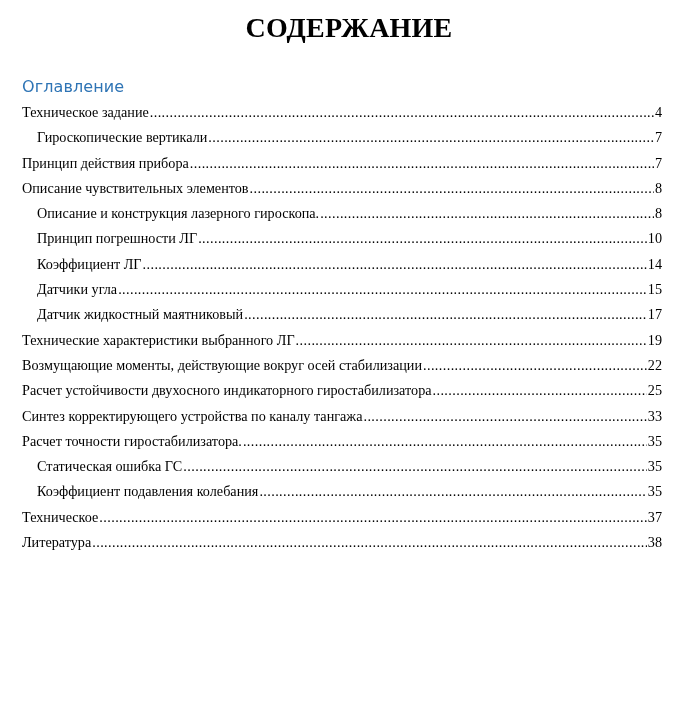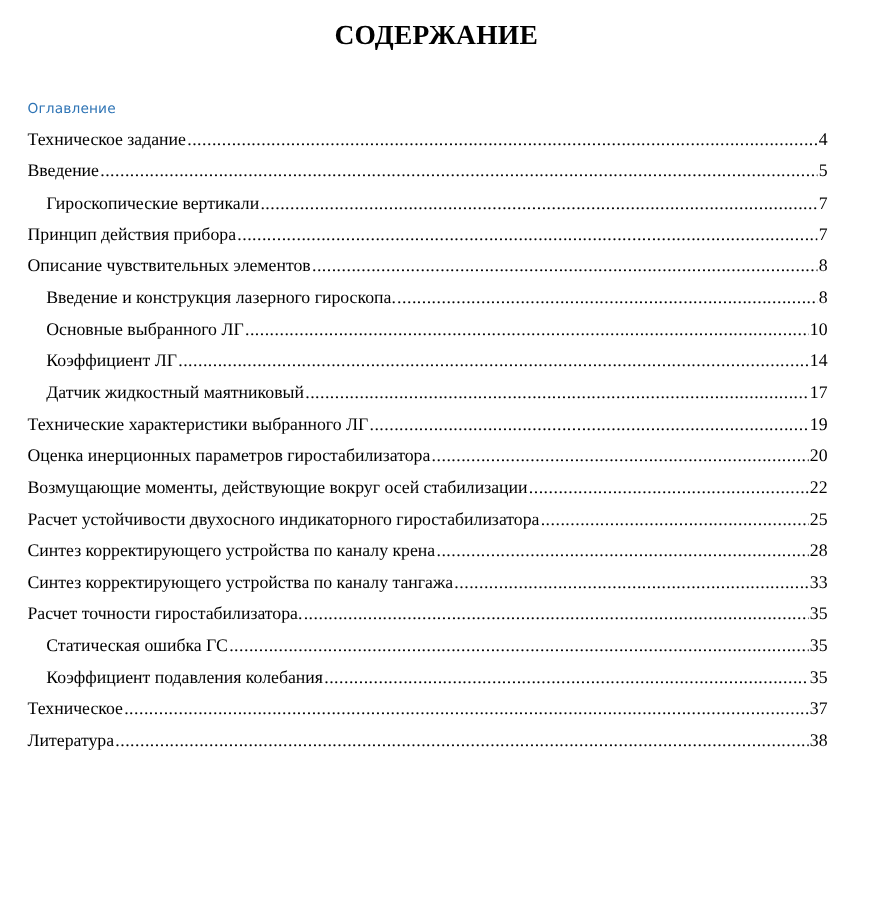--- a/index.html
+++ b/index.html
@@ -16,30 +16,30 @@
       color: #000000;
     }
     .page-title {
       position: absolute;
       top: 15px;
       left: 0;
       width: 698px;
       text-align: center;
       font-family: "Liberation Serif", serif;
       font-weight: bold;
-      font-size: 22px;
+      font-size: 28px;
       letter-spacing: 0.2px;
       line-height: 26px;
     }
     .toc-heading {
       position: absolute;
       top: 76px;
       left: 22px;
       font-family: "DejaVu Sans", sans-serif;
-      font-size: 11px;
+      font-size: 16px;
       color: #2e74b5;
       line-height: 22px;
       letter-spacing: 0.1px;
     }
     .toc-list {
       position: absolute;
       top: 100px;
       left: 22px;
       width: 640px;
       margin: 0;
@@ -90,84 +90,74 @@
 <div class="page-title">СОДЕРЖАНИЕ</div>
 
 <div class="toc-heading" style="color: rgb(46, 116, 181);">Оглавление</div>
 
 <ul class="toc-list">
   <li class="toc-item level-1">
       <span class="toc-text">Техническое задание</span>
       <span class="toc-leader"></span>
       <span class="toc-page">4</span>
     </li>
-  <li class="toc-item level-1">
-      <span class="toc-text">Введение</span>
-      <span class="toc-leader"></span>
-      <span class="toc-page">5</span>
-    </li>
   <li class="toc-item level-2">
       <span class="toc-text">Гироскопические вертикали</span>
       <span class="toc-leader"></span>
       <span class="toc-page">7</span>
     </li>
   <li class="toc-item level-1">
       <span class="toc-text">Принцип действия прибора</span>
       <span class="toc-leader"></span>
       <span class="toc-page">7</span>
     </li>
   <li class="toc-item level-1">
       <span class="toc-text">Описание чувствительных элементов</span>
       <span class="toc-leader"></span>
       <span class="toc-page">8</span>
     </li>
   <li class="toc-item level-2">
-      <span class="toc-text">Введение и конструкция лазерного гироскопа.</span>
+      <span class="toc-text">Описание и конструкция лазерного гироскопа.</span>
       <span class="toc-leader"></span>
       <span class="toc-page">8</span>
     </li>
   <li class="toc-item level-2">
-      <span class="toc-text">Основные выбранного ЛГ</span>
+      <span class="toc-text">Принцип погрешности ЛГ</span>
       <span class="toc-leader"></span>
       <span class="toc-page">10</span>
     </li>
   <li class="toc-item level-2">
       <span class="toc-text">Коэффициент ЛГ</span>
       <span class="toc-leader"></span>
       <span class="toc-page">14</span>
+    </li>
+  <li class="toc-item level-2">
+      <span class="toc-text">Датчики угла</span>
+      <span class="toc-leader"></span>
+      <span class="toc-page">15</span>
     </li>
   <li class="toc-item level-2">
       <span class="toc-text">Датчик жидкостный маятниковый</span>
       <span class="toc-leader"></span>
       <span class="toc-page">17</span>
     </li>
   <li class="toc-item level-1">
       <span class="toc-text">Технические характеристики выбранного ЛГ</span>
       <span class="toc-leader"></span>
       <span class="toc-page">19</span>
     </li>
   <li class="toc-item level-1">
-      <span class="toc-text">Оценка инерционных параметров гиростабилизатора</span>
-      <span class="toc-leader"></span>
-      <span class="toc-page">20</span>
-    </li>
-  <li class="toc-item level-1">
       <span class="toc-text">Возмущающие моменты, действующие вокруг осей стабилизации</span>
       <span class="toc-leader"></span>
       <span class="toc-page">22</span>
     </li>
   <li class="toc-item level-1">
       <span class="toc-text">Расчет устойчивости двухосного индикаторного гиростабилизатора</span>
       <span class="toc-leader"></span>
       <span class="toc-page">25</span>
-    </li>
-  <li class="toc-item level-1">
-      <span class="toc-text">Синтез корректирующего устройства по каналу крена</span>
-      <span class="toc-leader"></span>
-      <span class="toc-page">28</span>
     </li>
   <li class="toc-item level-1">
       <span class="toc-text">Синтез корректирующего устройства по каналу тангажа</span>
       <span class="toc-leader"></span>
       <span class="toc-page">33</span>
     </li>
   <li class="toc-item level-1">
       <span class="toc-text">Расчет точности гиростабилизатора.</span>
       <span class="toc-leader"></span>
       <span class="toc-page">35</span>

